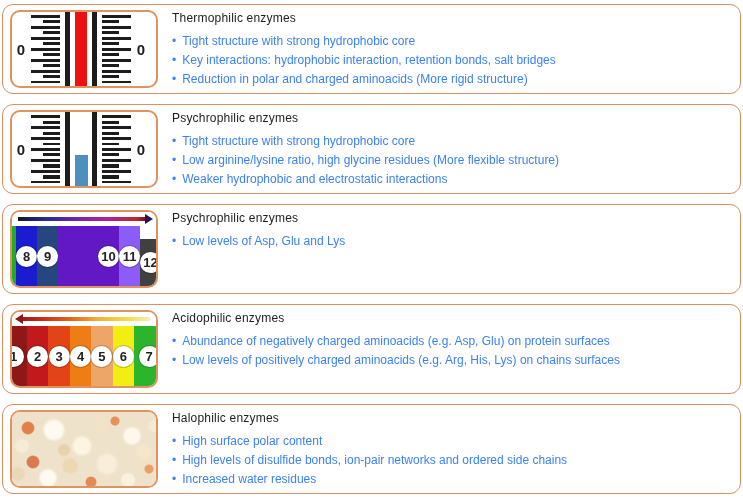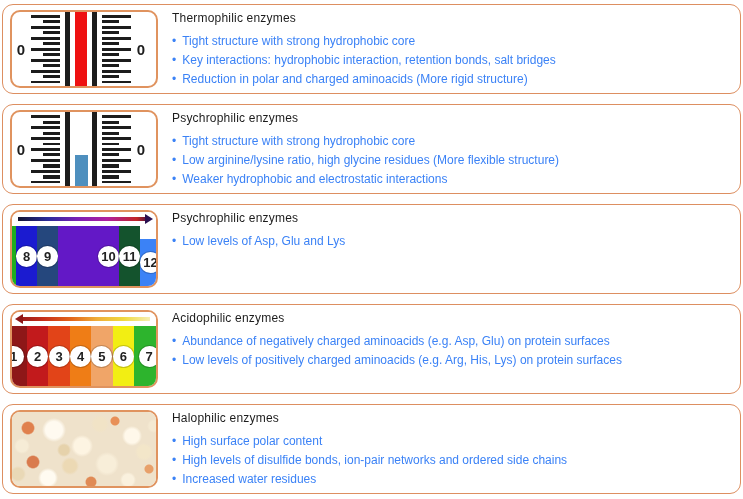--- a/index.html
+++ b/index.html
@@ -133,24 +133,24 @@
           <div class="ph-edge" style="background-color: rgb(31, 174, 31);"></div>
           <div class="ph-col" style="background-color: rgb(27, 27, 208);">
               <span class="ph-num">8</span>
             </div>
           <div class="ph-col" style="background-color: rgb(37, 71, 125);">
               <span class="ph-num">9</span>
             </div>
           <div class="ph-col" style="background-color: rgb(99, 24, 198); padding-left: 40px;">
               <span class="ph-num">10</span>
             </div>
-          <div class="ph-col" style="background-color: #14532d;">
+          <div class="ph-col" style="background-color: #8b5cf6;">
               <span class="ph-num">11</span>
             </div>
-          <div class="ph-col" style="background-color: #3b82f6; margin-top: 13px;">
+          <div class="ph-col" style="background-color: #404040; margin-top: 13px;">
               <span class="ph-num">12</span>
             </div>
           <div class="ph-col" style="background-color: #f0abfc; padding-left: 8px;">
               <span class="ph-num">13</span>
             </div>
         </div>
       </div>
     </div>
     <div class="text-col">
       <h2 class="title">Psychrophilic enzymes</h2>
@@ -188,21 +188,21 @@
           <div class="ph-col" style="background-color: rgb(45, 180, 45);">
               <span class="ph-num">7</span>
             </div>
         </div>
       </div>
     </div>
     <div class="text-col">
       <h2 class="title">Acidophilic enzymes</h2>
       <ul class="bullets">
         <li>Abundance of negatively charged aminoacids (e.g. Asp, Glu) on protein surfaces</li>
-        <li>Low levels of positively charged aminoacids (e.g. Arg, His, Lys) on protein surfaces</li>
+        <li>Low levels of positively charged aminoacids (e.g. Arg, His, Lys) on chains surfaces</li>
       </ul>
     </div>
   </section>
 
   <section class="panel">
     <div class="icon-box">
       <div class="salt"></div>
     </div>
     <div class="text-col">
       <h2 class="title">Halophilic enzymes</h2>

